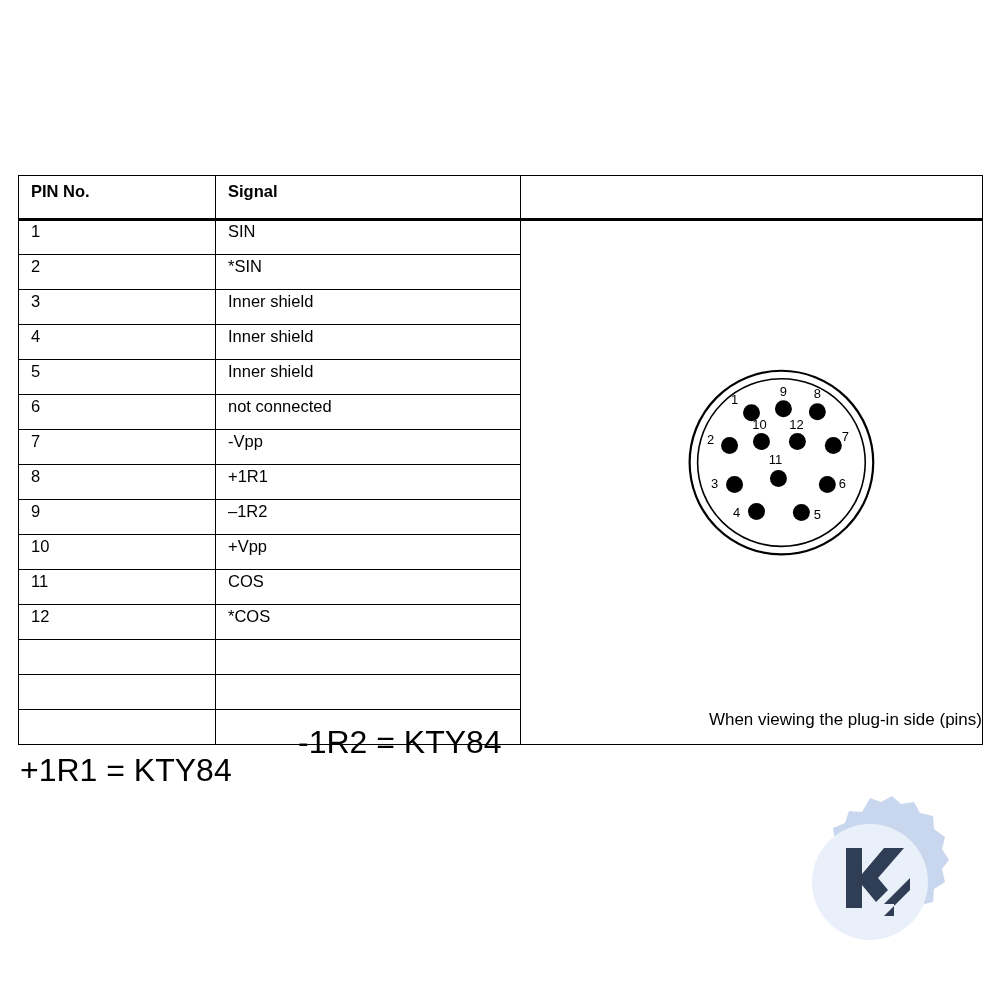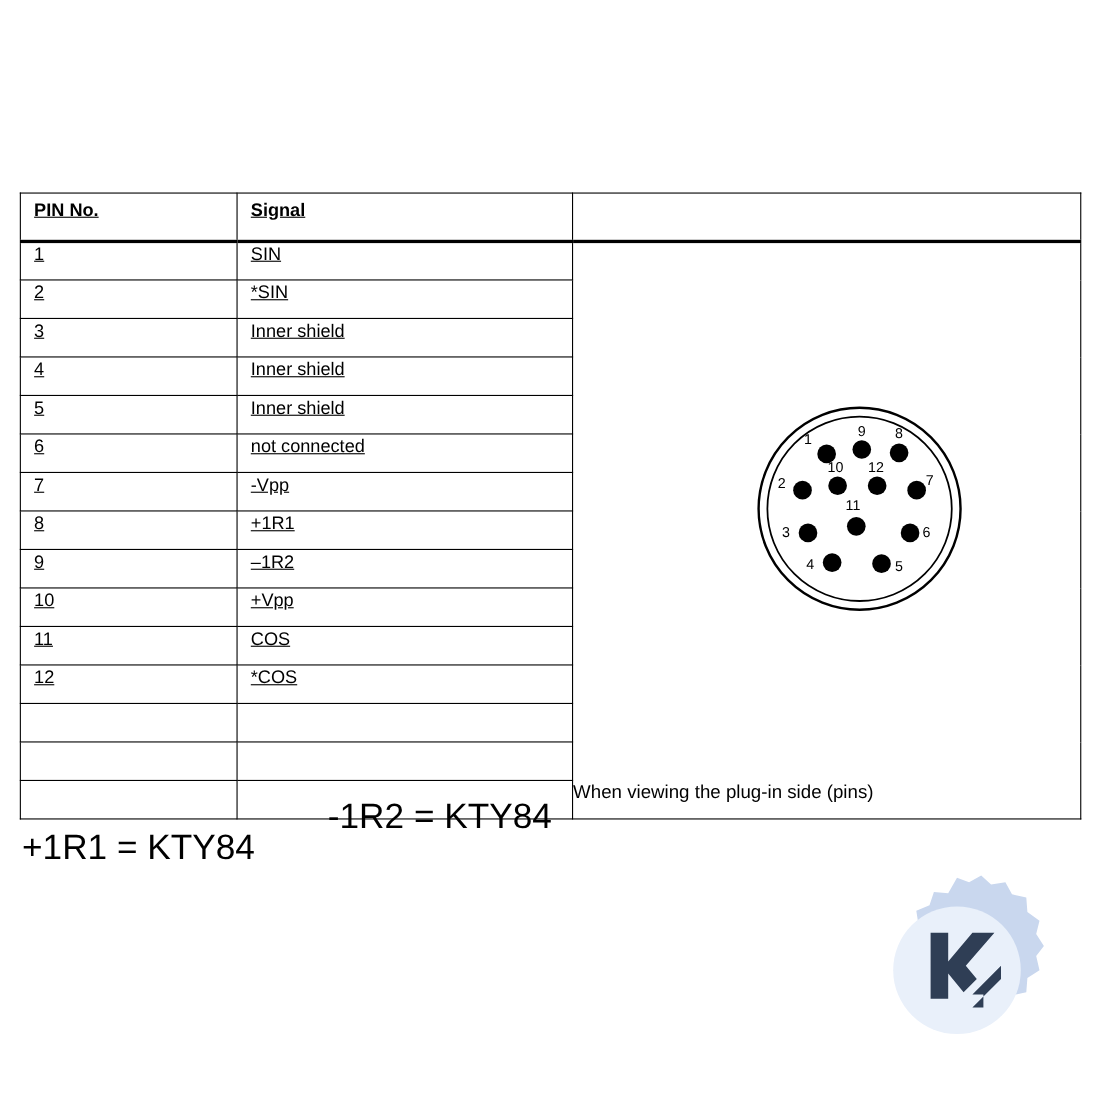--- a/index.html
+++ b/index.html
@@ -32,21 +32,20 @@
   }
   table.pin-table td, table.pin-table th {
     border: 1px solid #000000;
     padding: 0 0 12px 12px;
     font-size: 16.5px;
     font-weight: normal;
     text-align: left;
     vertical-align: middle;
     height: 35px;
     box-sizing: border-box;
-    text-decoration: underline;
   }
   table.pin-table thead th {
     font-weight: bold;
     border-bottom: 3px solid #000000;
     height: 44px;
     font-size: 16.5px;
   }
   .col-pin { width: 197px; }
   .col-sig { width: 305px; }
   .col-fig { width: 462px; }
@@ -64,21 +63,21 @@
     left: 0;
     top: 0;
     width: 100%;
     height: 100%;
   }
   .fig-caption {
     position: absolute;
     bottom: 14px;
     left: 0;
     width: 100%;
-    text-align: left;
+    text-align: right;
     font-size: 17px;
   }
 
   
   .note {
     position: absolute;
     font-size: 32px;
     color: #000;
     white-space: nowrap;
   }

